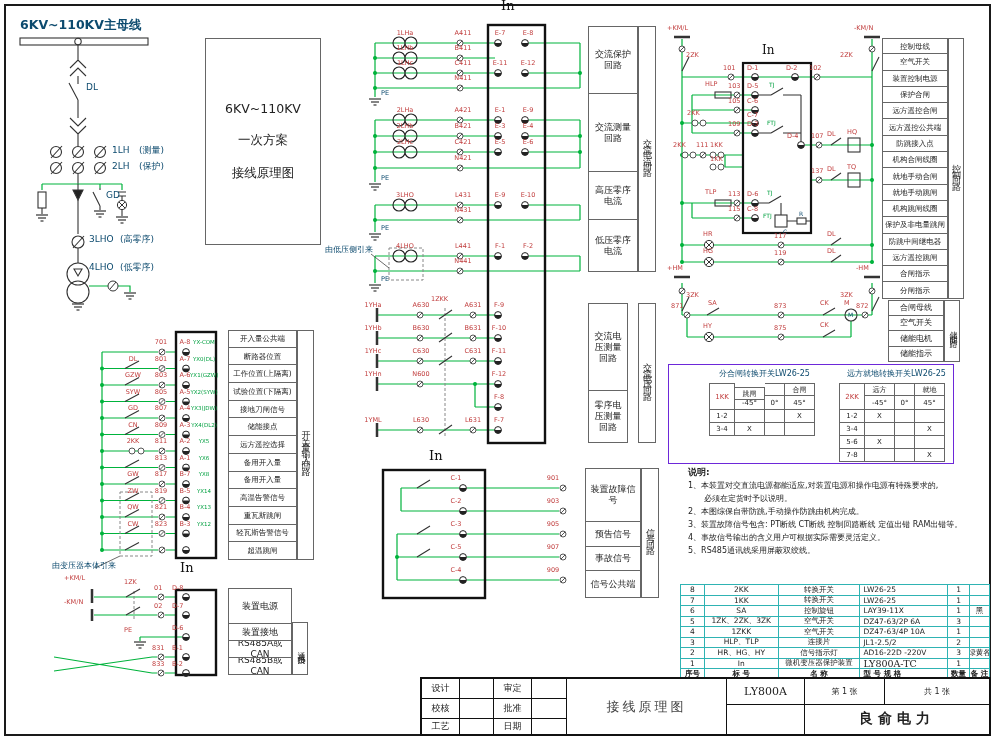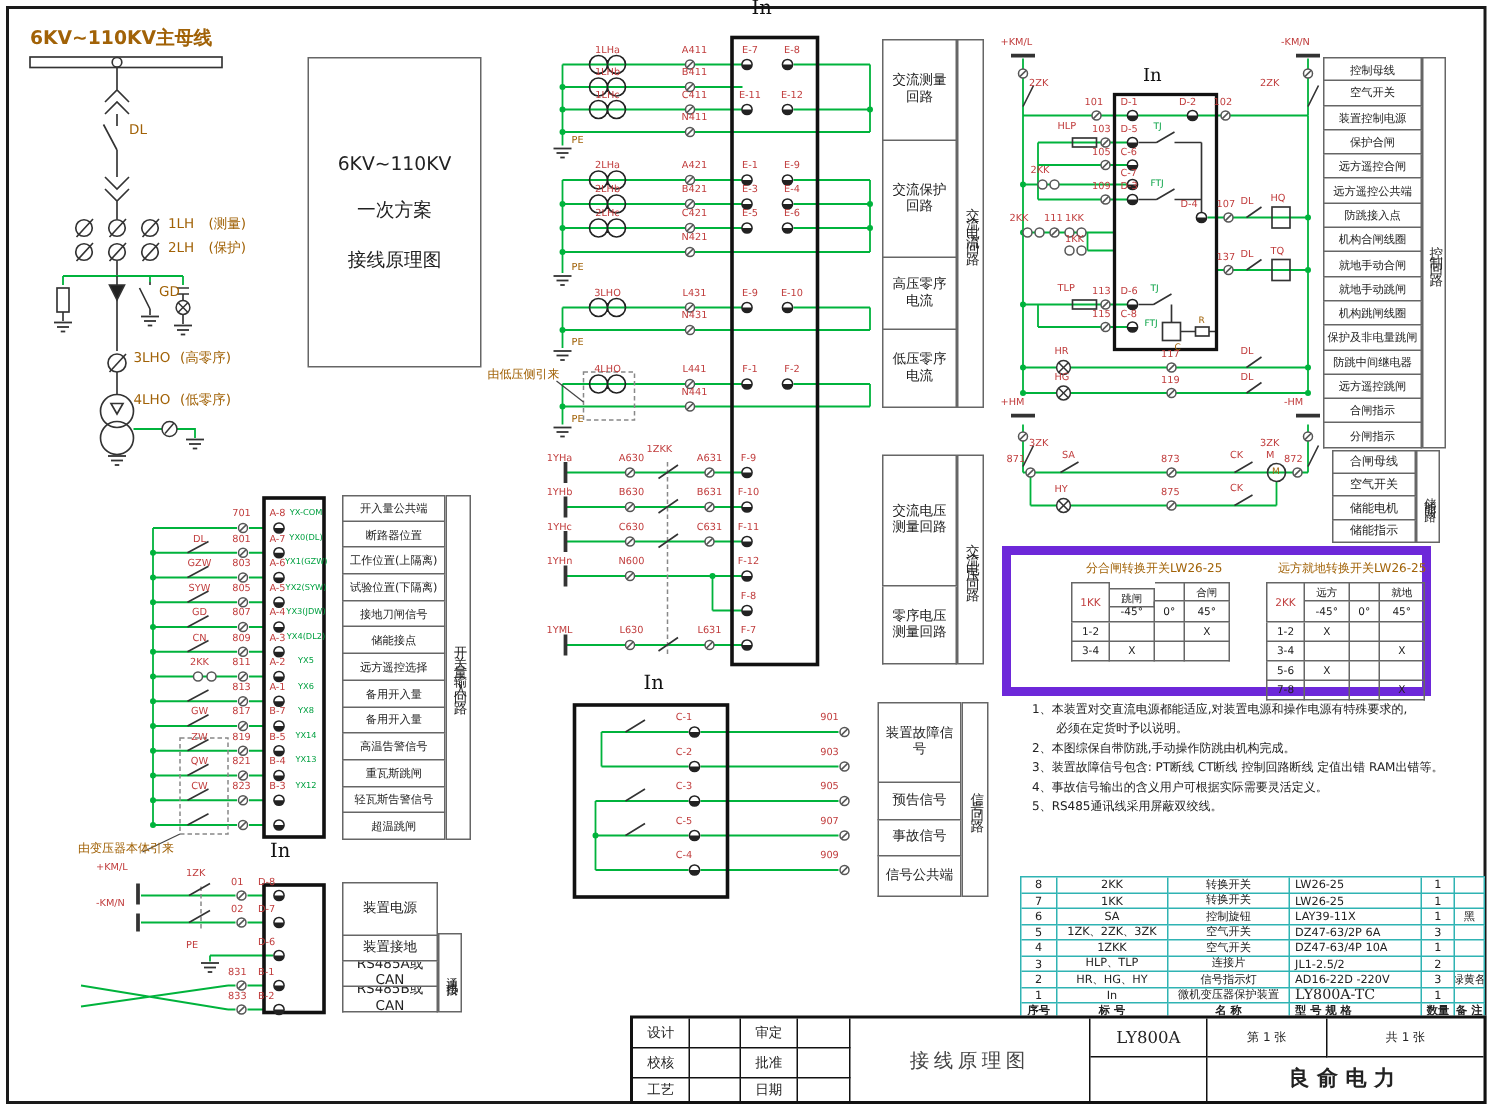--- a/index.html
+++ b/index.html
@@ -1,28 +1,28 @@
 <!DOCTYPE html>
 <html><head>
 <meta charset="utf-8">
 <style>
 *{margin:0;padding:0;box-sizing:border-box}
 body{font-family:"DejaVu Sans",sans-serif;background:#fff;width:995px;height:740px;position:relative;overflow:hidden;color:#222}
 .ab{position:absolute}
 .L{position:absolute;font-size:6.5px;line-height:7px;white-space:nowrap}
-.r{color:#c03c3c}.g{color:#00a040}.k{color:#a16207}
+.r{color:#c03c3c}.g{color:#00a040}.k{color:#0c4a6e}
 .in-t{font-family:"DejaVu Serif",serif;font-size:13px;color:#111}
 .frame{position:absolute;left:4px;top:4px;width:987px;height:732px;border:2px solid #1a1a1a}
 
 .lcol{position:absolute;background:#fff}
 .lcol div{border:1px solid #666;border-top:none;display:flex;align-items:center;justify-content:center;text-align:center;font-size:9px;line-height:11px;padding:0 3px;overflow:hidden}
 .lcol div:first-of-type{border-top:1px solid #666}
 .vcol{position:absolute;border:1px solid #666;display:flex;align-items:center;justify-content:center;writing-mode:vertical-rl;text-orientation:upright;font-size:9px;background:#fff;letter-spacing:6px}
 .cur{width:50px}.cur div:nth-of-type(1){height:68px}.cur div:nth-of-type(2){height:78px}.cur div:nth-of-type(3){height:48px}.cur div:nth-of-type(4){height:52px}
-.vol{width:50px}.vol div:nth-of-type(1){height:88px}.vol div:nth-of-type(2){height:52px}
+.vol{width:40px}.vol div:nth-of-type(1){height:88px}.vol div:nth-of-type(2){height:52px}
 .sig{width:56px}.sig div:nth-of-type(1){height:54px}.sig div:nth-of-type(2){height:25px}.sig div:nth-of-type(3){height:24px}.sig div:nth-of-type(4){height:27px}
 .dil{width:69px}.dil div{height:17.69px;font-size:7.5px;white-space:nowrap}
 .pwl{width:64px}.pwl div:nth-of-type(1){height:36px}.pwl div:nth-of-type(2){height:17px}.pwl div:nth-of-type(3){height:17px}.pwl div:nth-of-type(4){height:17px}
 .ctl{width:66px}.ctl div{height:16.3px;font-size:7.5px;white-space:nowrap}
 .stl{width:56px}.stl div{height:15.5px;font-size:8px}
 
 .lay{position:absolute}
 .lay .rw{position:relative}
 .lay .rw i{position:absolute;font-style:normal;font-size:6.5px;line-height:7px;text-align:center;white-space:nowrap}
 .g1 .rw,.g3 .rw,.g4 .rw{height:15px}.g2 .rw{height:16px}.ptl .rw{height:23px}
@@ -364,22 +364,22 @@
         <i class="pb r">1YML</i>
         <i class="p1 r">L630</i>
         <i class="p2 r">L631</i>
         <i class="pf r">F-7</i>
       </div>
     </div>
 </div>
 
 <div class="lcol cur" style="left:588px;top:26px">
 
-<div>交流测量回路</div>
-    <div>交流保护回路</div>
+<div>交流保护回路</div>
+    <div>交流测量回路</div>
     <div>高压零序电流</div>
     <div>低压零序电流</div>
   </div>
 <div class="vcol" style="left:638px;top:26px;width:18px;height:246px">交流电流回路</div>
 <div class="lcol vol" style="left:588px;top:303px">
 
 <div>交流电压测量回路</div>
     <div>零序电压测量回路</div>
   </div>
 <div class="vcol" style="left:638px;top:303px;width:18px;height:140px">交流电压回路</div>
@@ -801,21 +801,21 @@
 <div class="vcol" style="left:948px;top:38px;width:16px;height:261px">控制回路</div>
 <div class="lcol stl" style="left:888px;top:300px">
 
 <div>合闸母线</div>
     <div>空气开关</div>
     <div>储能电机</div>
     <div>储能指示</div>
   </div>
 <div class="vcol" style="left:944px;top:300px;width:16px;height:62px;font-size:8px;letter-spacing:3px">储能回路</div>
 
-<div class="ab" style="left:668px;top:364px;width:286px;height:100px;border:6px solid #6d28d9">
+<div class="ab" style="left:668px;top:364px;width:286px;height:100px;border:1px solid #6d28d9">
   <span class="L k" style="left:50px;top:5px;font-size:8px">分合闸转换开关LW26-25</span>
   <div class="swt" style="left:40px;top:18px;width:106px">
     <div class="cell edge r" style="left:0;top:0;width:26px;height:27px">1KK</div>
     <div class="cell edge" style="left:26px;top:4px;width:30px;height:13px;border-left:none">跳闸</div>
     <div class="cell" style="left:56px;top:0;width:20px;height:13px;border-top:1px solid #666"></div>
     <div class="cell" style="left:76px;top:0;width:30px;height:13px;border-top:1px solid #666">合闸</div>
     <div class="cell" style="left:26px;top:13px;width:30px;height:14px">-45°</div>
     <div class="cell" style="left:56px;top:13px;width:20px;height:14px">0°</div>
     <div class="cell" style="left:76px;top:13px;width:30px;height:14px">45°</div>
     <div class="swrows" style="position:absolute;left:0;top:27px">
@@ -867,20 +867,21 @@
           <b>7-8</b>
           <b></b>
           <b></b>
           <b>X</b>
         </div>
       </div>
   </div>
 </div>
 
 <div class="ab" style="left:688px;top:466px;width:300px">
+  <div class="note-line" style="font-size:9px;font-weight:bold">说明:</div>
   <div>
 
   <div class="note-line">1、本装置对交直流电源都能适应,对装置电源和操作电源有特殊要求的,</div>
       <div class="note-line">　　必须在定货时予以说明。</div>
       <div class="note-line">2、本图综保自带防跳,手动操作防跳由机构完成。</div>
       <div class="note-line">3、装置故障信号包含: PT断线 CT断线 控制回路断线 定值出错 RAM出错等。</div>
       <div class="note-line">4、事故信号输出的含义用户可根据实际需要灵活定义。</div>
       <div class="note-line">5、RS485通讯线采用屏蔽双绞线。</div>
     </div>
 </div>

